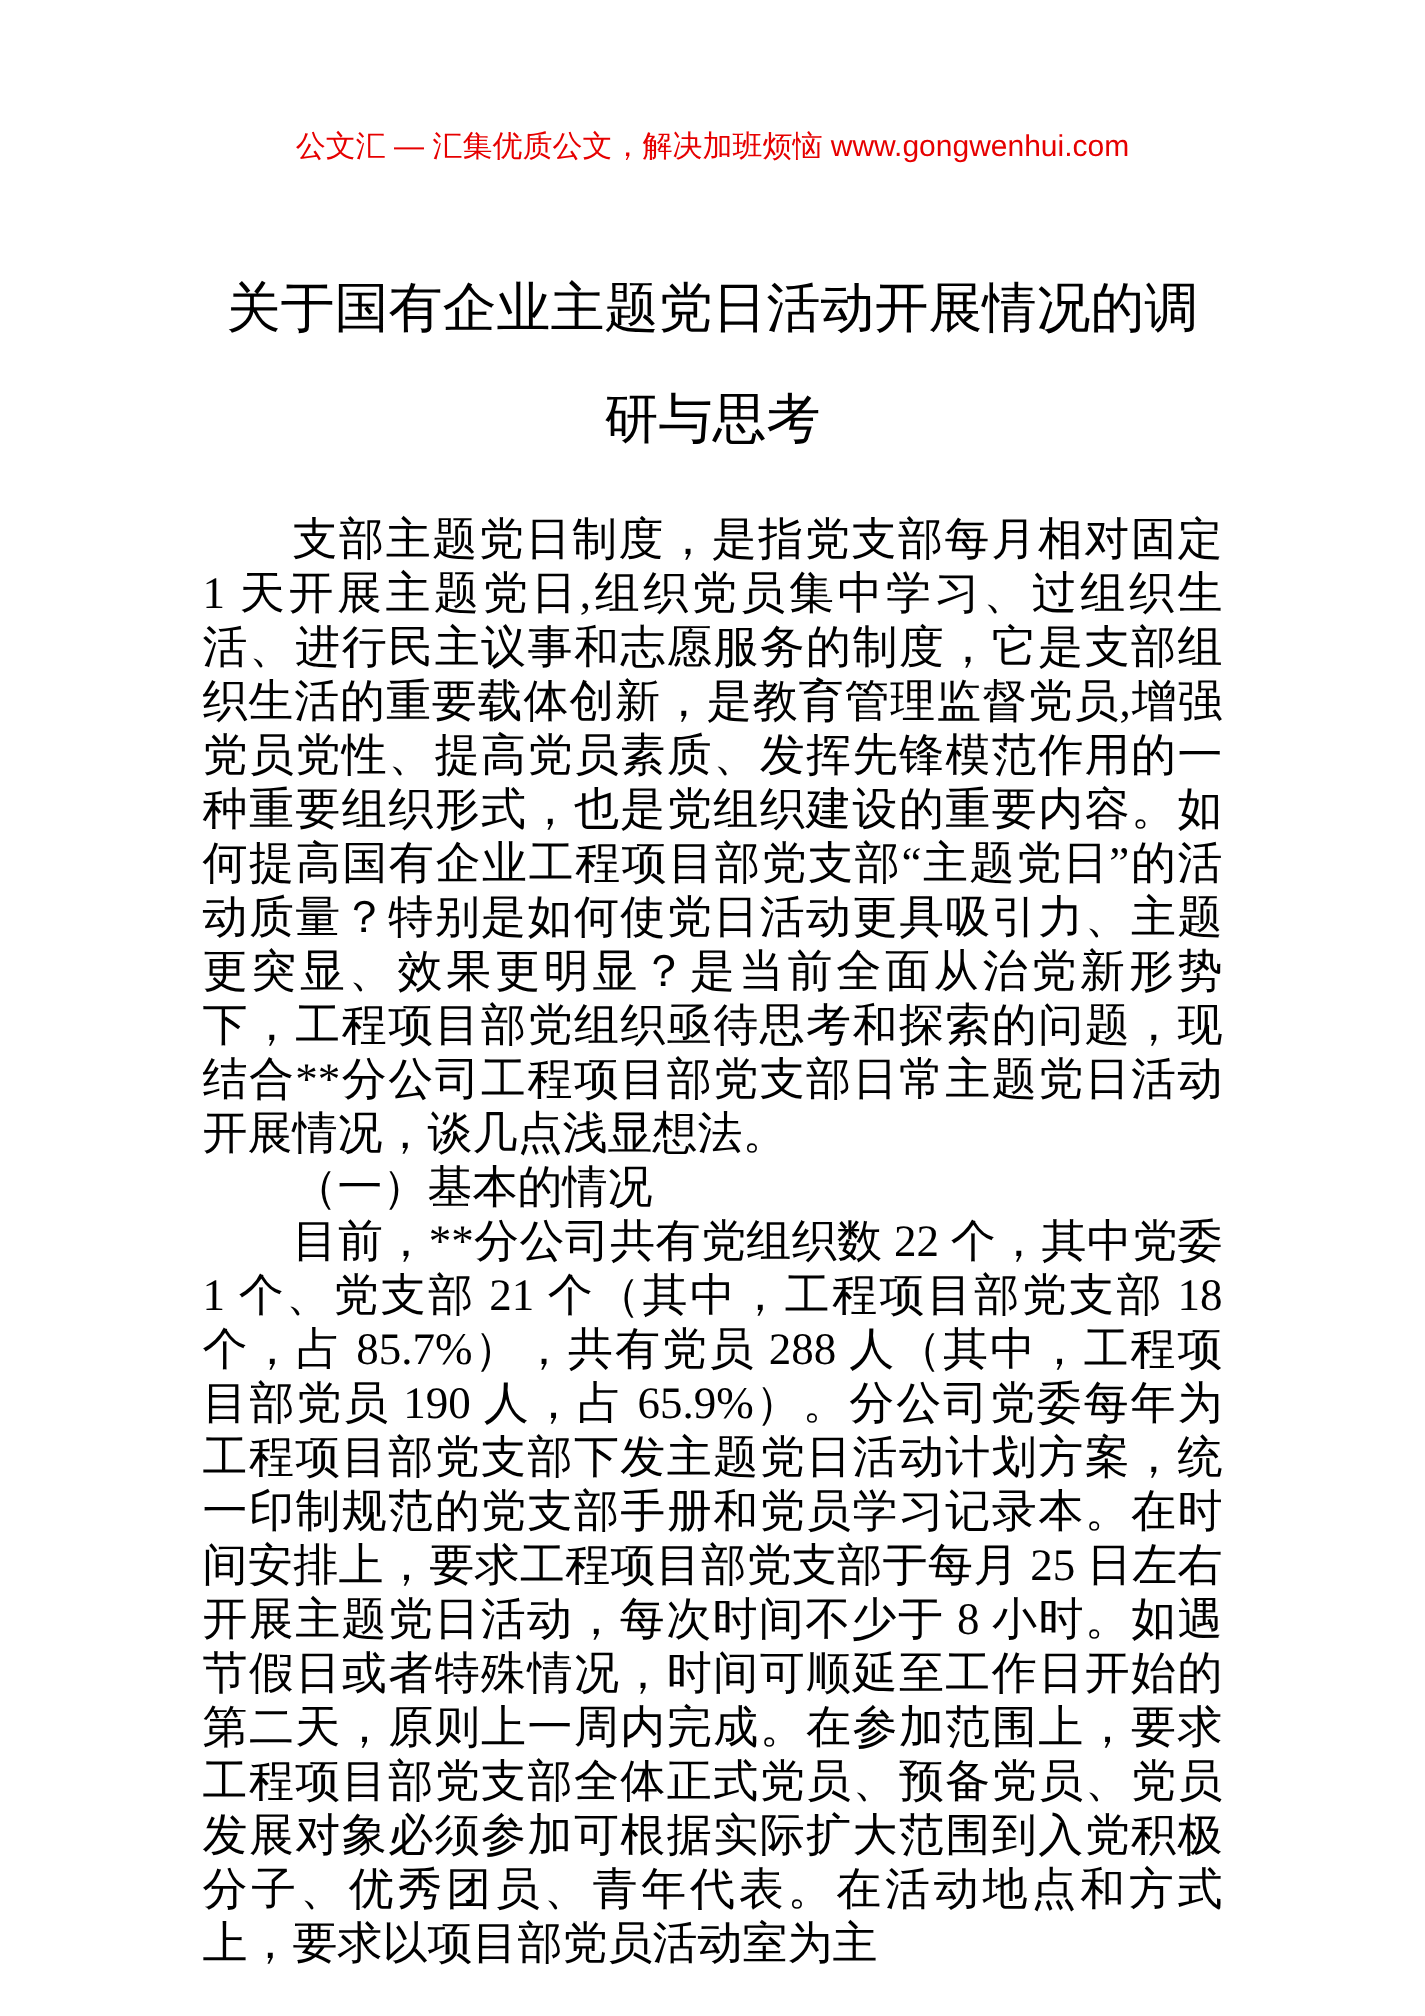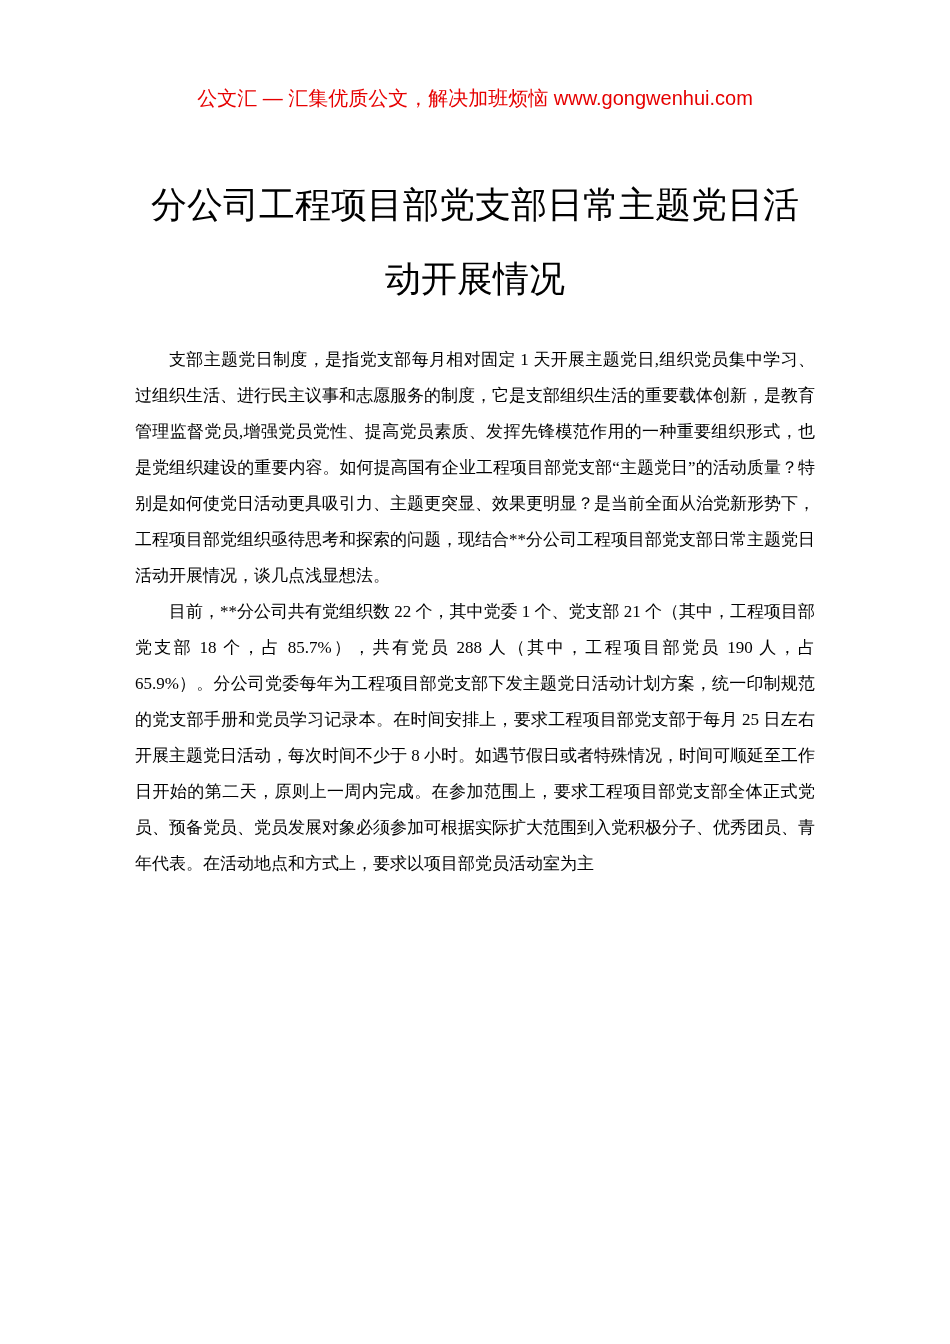--- a/index.html
+++ b/index.html
@@ -32,35 +32,36 @@
     font-family: "Liberation Sans", sans-serif;
     font-size: 36px;
     font-weight: 400;
     line-height: 74px;
     color: #000000;
     text-align: center;
     margin: 0 0 26px 0;
   }
   .doc-body p {
     font-family: "Liberation Serif", "Liberation Sans", sans-serif;
-    font-size: 17px;
+    font-size: 30px;
     line-height: 36px;
     color: #000000;
     margin: 0;
     text-align: justify;
     text-justify: inter-ideograph;
     text-indent: 2em;
     word-break: normal;
   }
 </style>
 </head>
 <body>
 
 <div class="page">
   <div class="site-header">公文汇 — 汇集优质公文，解决加班烦恼 www.gongwenhui.com</div>
 
-  <h1 class="doc-title">分公司工程项目部党支部日常主题党日活动开展情况</h1>
+  <h1 class="doc-title">关于国有企业主题党日活动开展情况的调研与思考</h1>
 
   <div class="doc-body">
     <p>支部主题党日制度，是指党支部每月相对固定 1 天开展主题党日,组织党员集中学习、过组织生活、进行民主议事和志愿服务的制度，它是支部组织生活的重要载体创新，是教育管理监督党员,增强党员党性、提高党员素质、发挥先锋模范作用的一种重要组织形式，也是党组织建设的重要内容。如何提高国有企业工程项目部党支部“主题党日”的活动质量？特别是如何使党日活动更具吸引力、主题更突显、效果更明显？是当前全面从治党新形势下，工程项目部党组织亟待思考和探索的问题，现结合**分公司工程项目部党支部日常主题党日活动开展情况，谈几点浅显想法。</p>
+    <p>（一）基本的情况</p>
     <p>目前，**分公司共有党组织数 22 个，其中党委 1 个、党支部 21 个（其中，工程项目部党支部 18 个，占 85.7%），共有党员 288 人（其中，工程项目部党员 190 人，占 65.9%）。分公司党委每年为工程项目部党支部下发主题党日活动计划方案，统一印制规范的党支部手册和党员学习记录本。在时间安排上，要求工程项目部党支部于每月 25 日左右开展主题党日活动，每次时间不少于 8 小时。如遇节假日或者特殊情况，时间可顺延至工作日开始的第二天，原则上一周内完成。在参加范围上，要求工程项目部党支部全体正式党员、预备党员、党员发展对象必须参加可根据实际扩大范围到入党积极分子、优秀团员、青年代表。在活动地点和方式上，要求以项目部党员活动室为主</p>
   </div>
 </div>
 
 </body></html>

